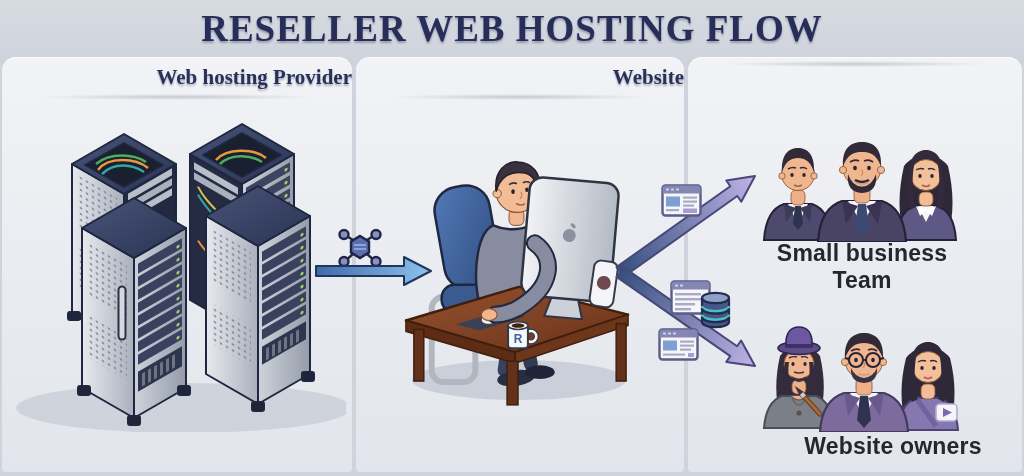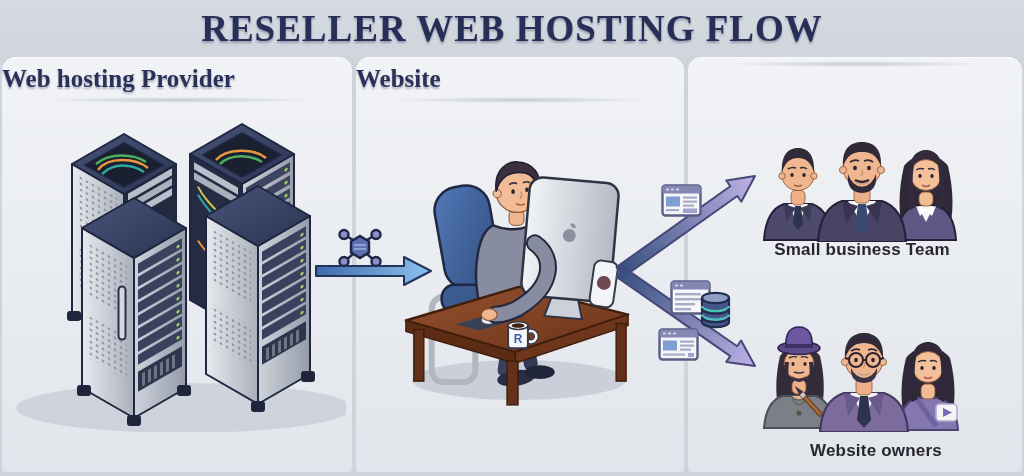--- a/index.html
+++ b/index.html
@@ -22,33 +22,33 @@
   .panel{
     position:absolute;top:57px;height:415px;
     background:linear-gradient(#f1f3f6,#e2e5eb);
     border-radius:14px 14px 4px 4px;
     box-shadow:inset 0 1px 0 rgba(255,255,255,.7);
   }
   .p1{left:2px;width:350px;}
   .p2{left:356px;width:328px;}
   .p3{left:688px;width:334px;}
   .col-header{
-    margin-top:8px;text-align:left;
+    margin-top:8px;text-align:right;
     font-family:"Liberation Serif",serif;font-weight:bold;
-    font-size:25px;color:#2a3158;
+    font-size:21px;color:#2a3158;
     text-shadow:0 2px 2px rgba(40,44,84,.35);
   }
   .header-underline{
     height:6px;margin:4px auto 0;width:78%;
     background:radial-gradient(ellipse at center,rgba(90,95,125,.28),rgba(0,0,0,0) 72%);
   }
   .abs{position:absolute;}
   .group-label{
     position:absolute;text-align:center;
-    font-size:17px;font-weight:600;color:#26262e;letter-spacing:.2px;
+    font-size:23px;font-weight:600;color:#26262e;letter-spacing:.2px;
   }
   svg{display:block;}
 </style>
 </head>
 <body>
 
 <div class="stage">
 
   <div class="band-title">
     <div class="main-title">RESELLER WEB HOSTING FLOW</div>
@@ -521,15 +521,15 @@
         <circle cx="98" cy="60" r="7"></circle>
           <circle cx="115" cy="60" r="7"></circle>
         <path d="M105 60 h3 M91 59 l-4 -1 M122 59 l4 -1"></path>
       </g>
       <ellipse cx="98" cy="60" rx="1.8" ry="2.2" fill="#2a2330"></ellipse>
         <ellipse cx="115" cy="60" rx="1.8" ry="2.2" fill="#2a2330"></ellipse>
       <path d="M93 51 q 5 -3 9 -1 M 110 50 q 5 -2 9 1" stroke="#322a38" stroke-width="1.7" fill="none"></path>
       <path d="M106 62 q 1.5 4 -1 5.5" stroke="#c88b60" stroke-width="1.2" fill="none"></path>
     </g>
   </svg>
-  <div class="group-label" style="left:764px;top:433px;width:224px;margin-top:8px;">Website owners</div>
+  <div class="group-label" style="left:781px;top:433px;width:224px;">Website owners</div>
 
 </div>
 
 </body></html>

